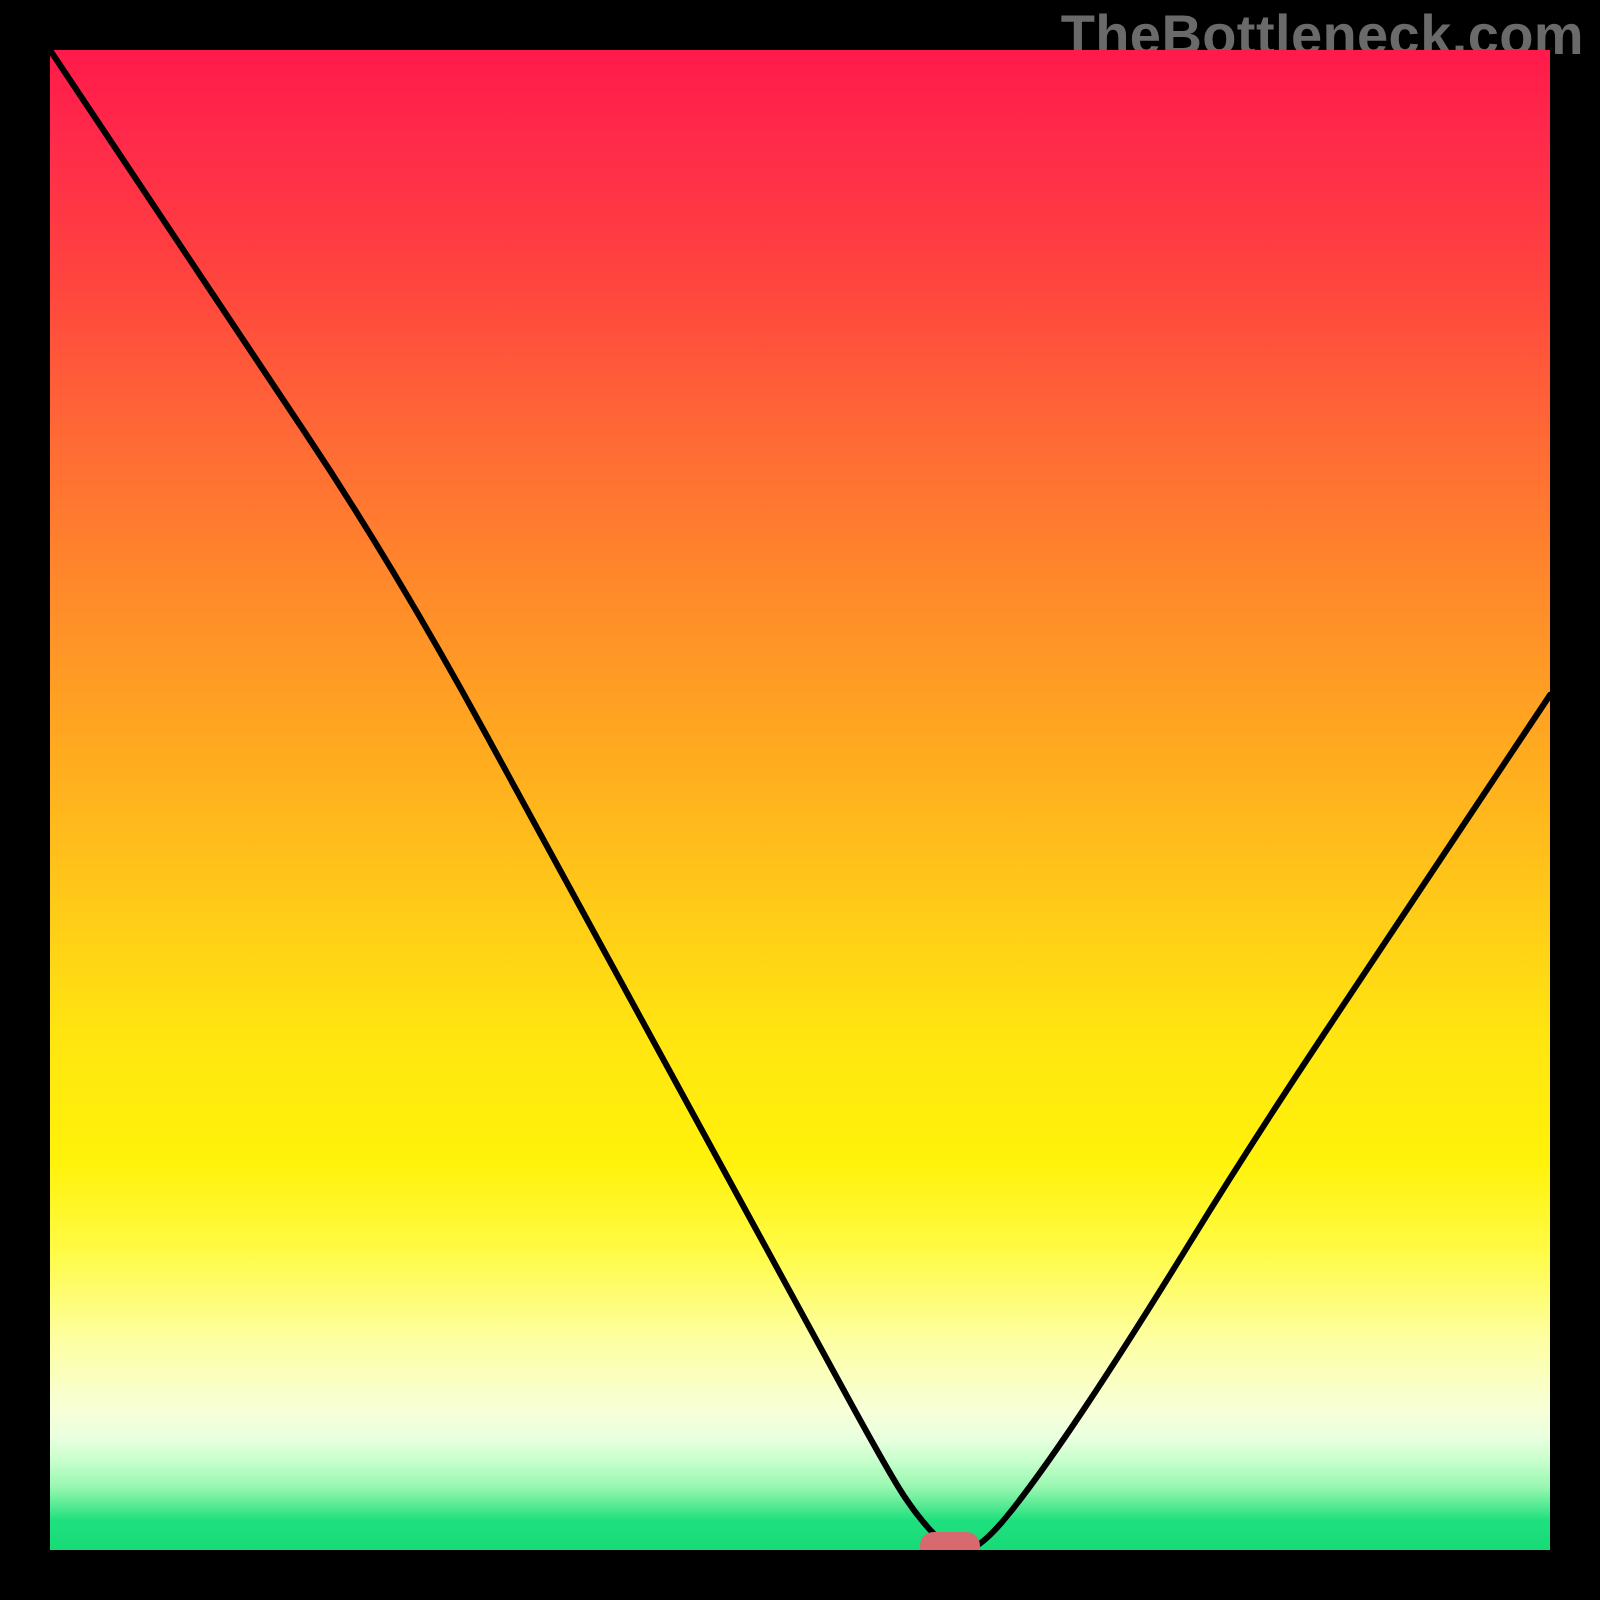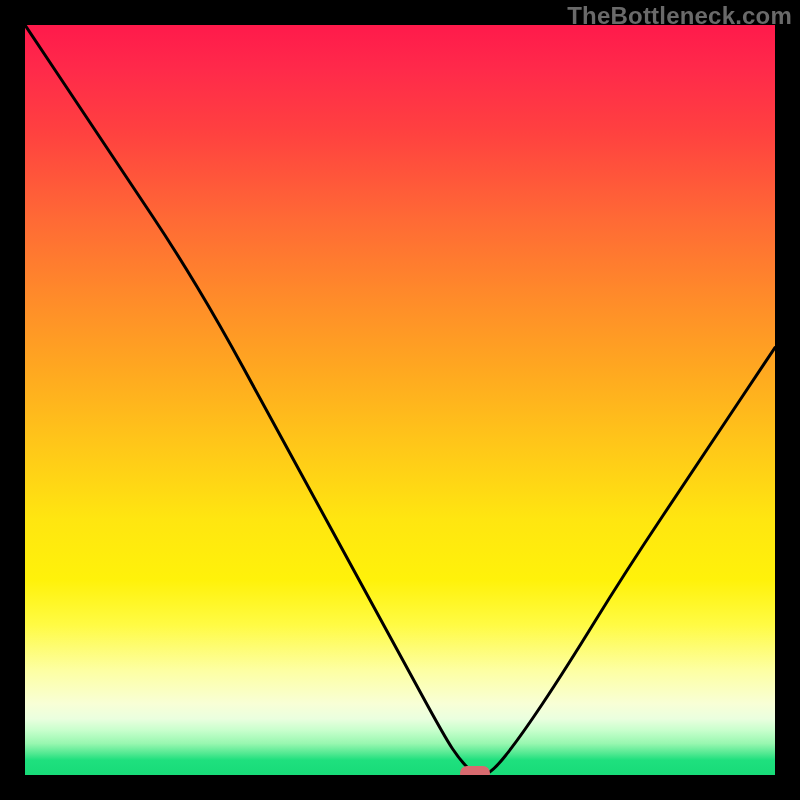--- a/index.html
+++ b/index.html
@@ -8,21 +8,21 @@
     position: relative;
     width: 800px;
     height: 800px;
     background: #000;
   }
   .watermark {
     position: absolute;
     top: 2px;
     right: 8px;
     font-family: Arial, Helvetica, sans-serif;
-    font-size: 24px;
+    font-size: 28px;
     font-weight: 600;
     color: #6a6a6a;
     letter-spacing: 0.2px;
   }
   .plot-area {
     position: absolute;
     left: 25px;
     top: 25px;
     width: 750px;
     height: 750px;

